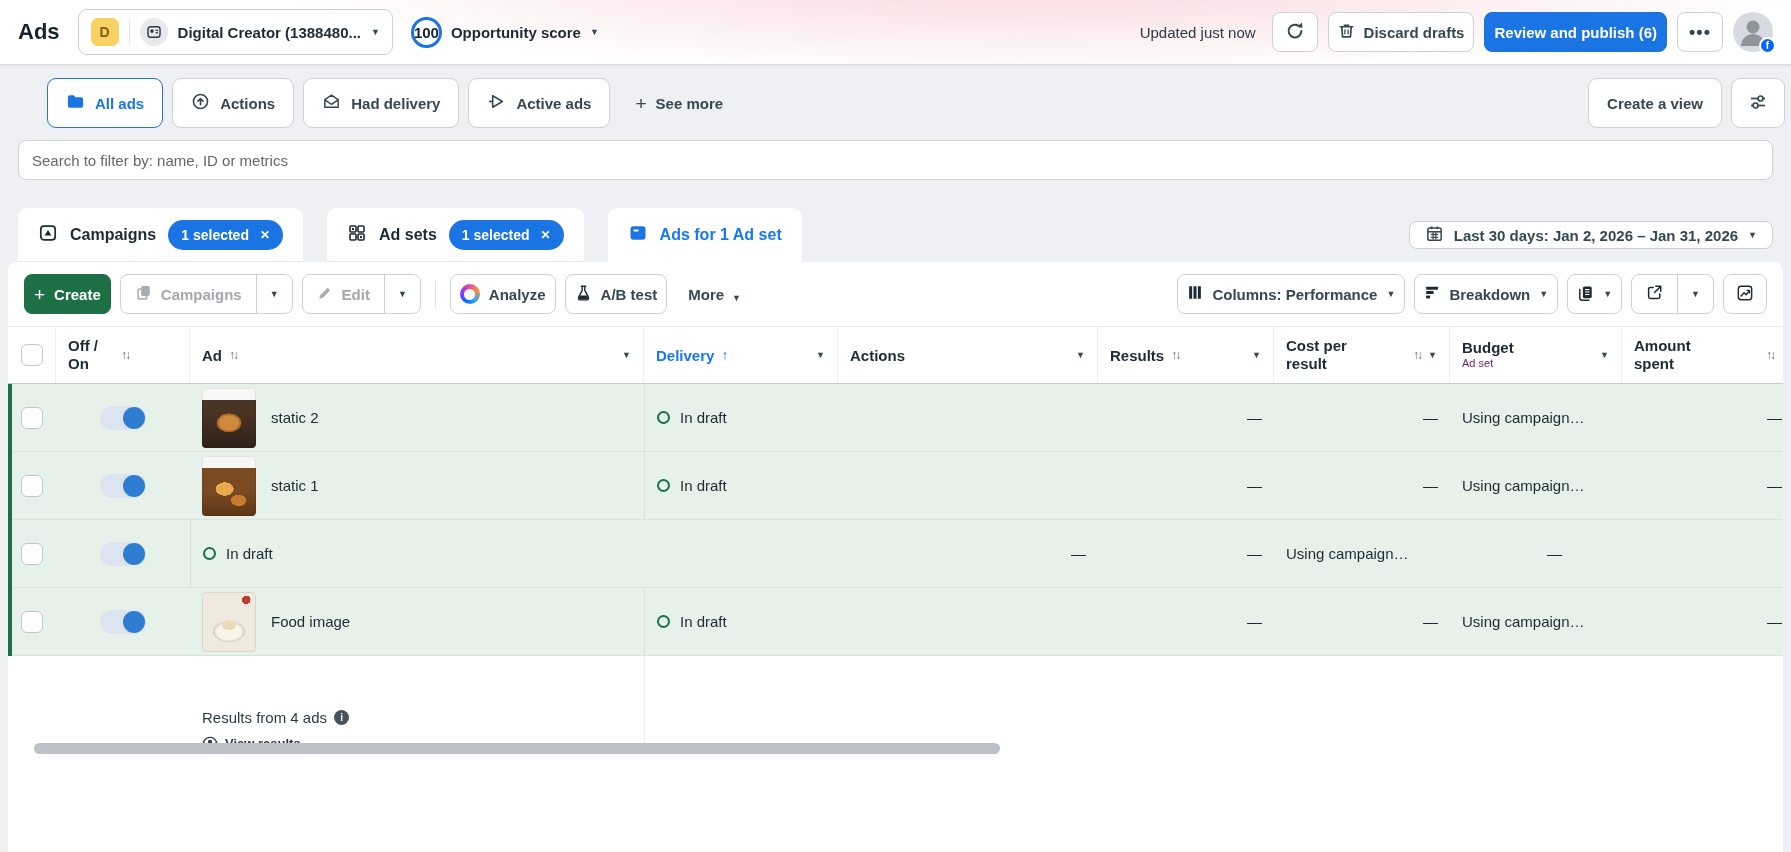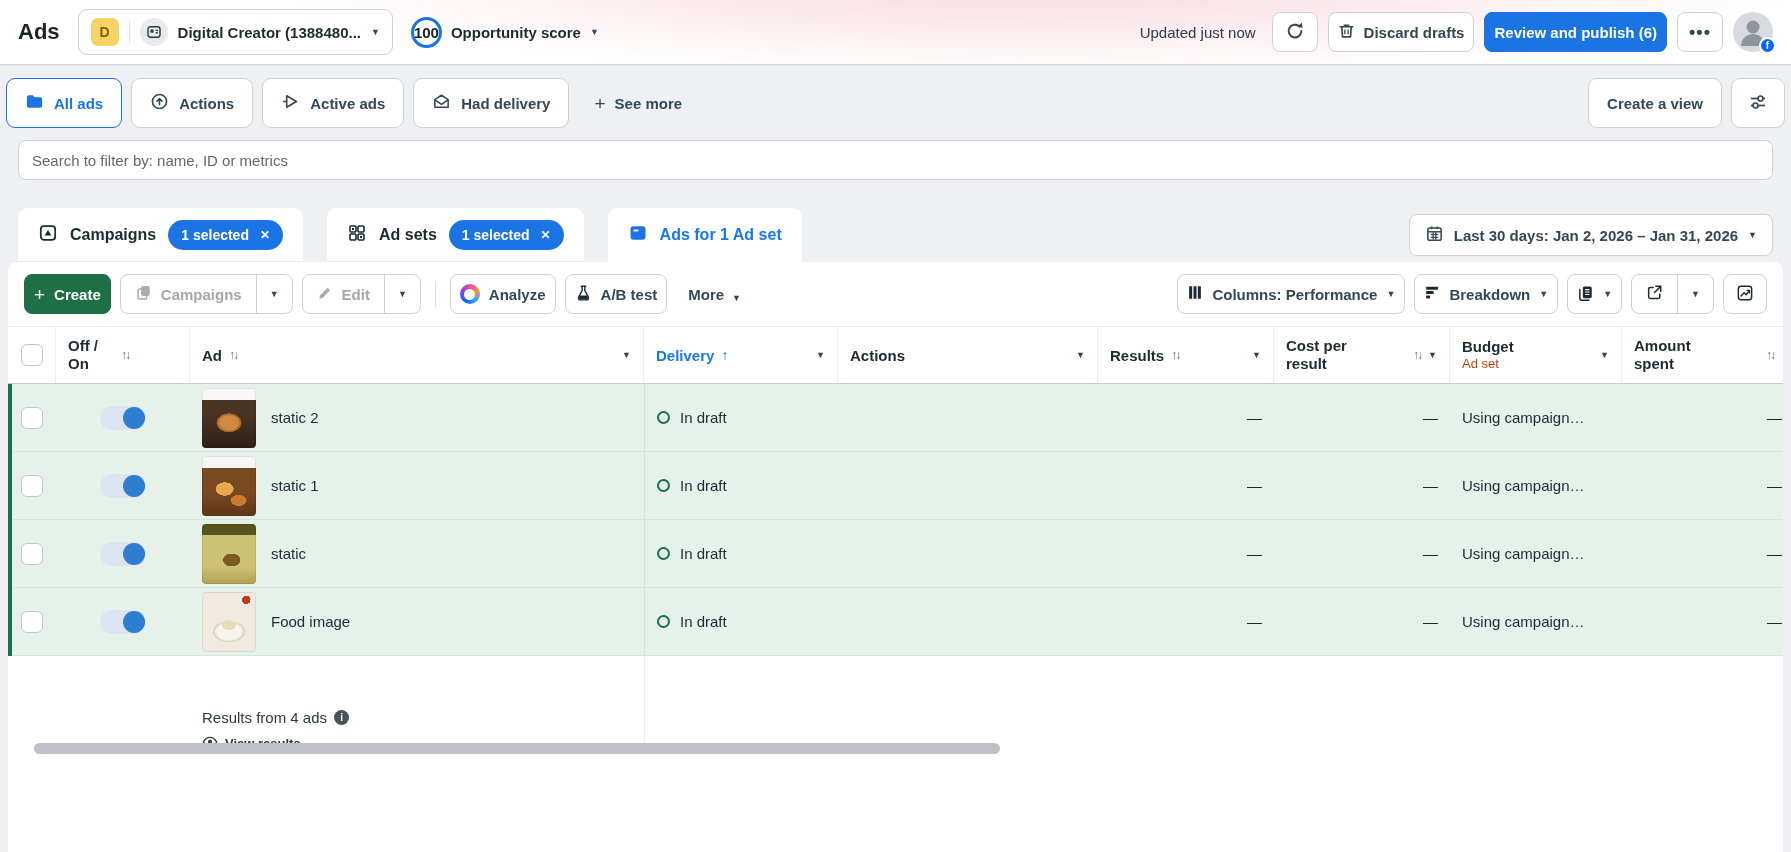--- a/index.html
+++ b/index.html
@@ -25,40 +25,40 @@
   .topbar-right{ margin-left:auto; display:flex; align-items:center; gap:10px; }
   .updated{ font-size:15px; color:#2a3a44; margin-right:6px; }
   .btn{ height:40px; border:1px solid #ced0d4; border-radius:8px; background:#fff; display:inline-flex; align-items:center; justify-content:center; gap:9px; padding:0 9px; font-size:15px; font-weight:600; color:#344854; cursor:pointer; font-family:inherit;}
   .btn-icon-only{ width:46px; padding:0; }
   .btn-primary{ background:#1b74e4; border-color:#1b74e4; color:#fff; }
   .dots{ font-size:18px; letter-spacing:1px; font-weight:700; color:#344854; line-height:0; }
   .avatar{ width:40px;height:40px;border-radius:50%;background:#d7dadf;position:relative; cursor:pointer; flex:0 0 auto;}
   .fb-badge{ position:absolute; right:-3px; bottom:-2px; width:17px;height:17px;border-radius:50%;background:#0866ff;border:2px solid #fff; color:#fff; font-size:10px; font-weight:700; display:flex;align-items:center;justify-content:center;}
 
   
-  .filters-row{ display:flex; align-items:center; gap:9px; padding:14px 6px 12px; }
+  .filters-row{ display:flex; align-items:center; gap:9px; padding:14px 6px 12px;margin-left:41px; }
   .chip{ height:50px; background:#fff; border:1px solid #ced0d4; border-radius:9px; display:flex; align-items:center; gap:10px; padding:0 18px; font-size:15px; font-weight:600; color:#344854; cursor:pointer;}
   .chip.active{ border:1.5px solid #1b74e4; color:#1b74e4; }
   .see-more{ background:none;border:none; display:flex; align-items:center; gap:9px; padding:0 16px; font-size:15px; font-weight:600; color:#344854; cursor:pointer; font-family:inherit;}
   .plus{ font-size:19px; font-weight:400; line-height:1; }
   .filters-right{ margin-left:auto; display:flex; gap:9px; }
 
   
   .search-row{ padding:0 18px; }
   .search-input{ width:100%; height:40px; border:1px solid #ced0d4; border-radius:8px; background:#fff; padding:0 13px; font-size:15px; font-family:inherit; color:#1c2b33;}
   .search-input::placeholder{ color:#65676b; }
 
   
   .tabs-row{ display:flex; align-items:flex-end; gap:24px; padding:12px 18px 0;margin-top:16px; }
   .level-tab{ height:54px; background:#fff; border-radius:9px 9px 0 0; display:flex; align-items:center; gap:12px; padding:0 20px; font-size:16px; font-weight:700; color:#1c2b33; cursor:pointer;}
   .level-tab.inactive{ box-shadow: inset 0 -1px 0 #e3e6ea; }
   .level-tab.active{ color:#1877f2; }
   .sel-pill{ height:30px; background:#1b74e4; color:#fff; border-radius:16px; display:flex; align-items:center; gap:11px; padding:0 13px; font-size:14px; font-weight:600; }
   .pill-x{ font-size:12px; font-weight:700; cursor:pointer; }
-  .date-chip{ margin-left:auto; align-self:center; height:42px; background:#fff; border:1px solid #ced0d4; border-radius:8px; display:flex; align-items:center; gap:10px; padding:0 15px; font-size:15px; font-weight:600; color:#344854; cursor:pointer;}
+  .date-chip{ margin-left:auto; align-self:center; height:28px; background:#fff; border:1px solid #ced0d4; border-radius:8px; display:flex; align-items:center; gap:10px; padding:0 15px; font-size:15px; font-weight:600; color:#344854; cursor:pointer;}
 
   
   .panel{ margin:0 8px; background:#fff; border-radius:9px 9px 0 0; height:598px; overflow:hidden; position:relative; }
   .toolbar{ display:flex; align-items:center; gap:9px; padding:12px 16px; }
   .btn-green{ background:#1d6f46; border-color:#1d6f46; color:#fff; }
   .split{ display:inline-flex; align-items:stretch; border:1px solid #ced0d4; border-radius:8px; background:#fff; overflow:hidden; cursor:pointer;}
   .seg{ display:flex; align-items:center; gap:9px; padding:0 14px; height:38px; font-size:15px; font-weight:600; color:#344854; }
   .seg + .seg{ border-left:1px solid #ced0d4; padding:0 13px; }
   .seg.disabled{ color:#a3a8ad; }
   .vdiv{ width:1px; height:26px; background:#dadde1; margin:0 5px; }
@@ -70,21 +70,21 @@
   
   .trow{ display:grid; grid-template-columns:48px 134px 454px 194px 260px 176px 176px 172px 220px; align-items:center; }
   .thead{ height:58px; border-top:1px solid #e7e9ec; border-bottom:1px solid #c8ccd1; font-size:15px; font-weight:700; color:#1c2b33;}
   .hc{ display:flex; align-items:center; height:100%; padding:0 12px; gap:7px; border-right:1px solid #eceef1; }
   .hc.last{ border-right:none; }
   .sort{ font-size:12px; color:#5a6a72; letter-spacing:-2px; font-weight:400; cursor:pointer; white-space:nowrap;}
   .hcaret{ margin-left:auto; cursor:pointer; }
   .wrap-label{ line-height:1.2; }
   .col-delivery-label{ color:#1877f2; }
   .asc{ color:#1877f2; font-size:14px; font-weight:700; cursor:pointer;}
-  .sub{ font-size:13px; color:#c2410c; font-weight:400; }
+  .sub{ font-size:11px; color:#701a75; font-weight:400; }
   .cb{ width:22px; height:22px; border:1.5px solid #c2c6cc; border-radius:6px; background:#fff; cursor:pointer; }
 
   .tbody{ position:relative; }
   .tbody::before{ content:''; position:absolute; left:0; top:0; bottom:0; width:4px; background:#1d6f46; z-index:2; }
   .body-row{ height:68px; background:#e6f1ea; border-bottom:1px solid #d4e6da; }
   .cell{ display:flex; align-items:center; height:100%; padding:0 12px; font-size:15px; }
   .cell.center{ justify-content:center; }
   .cell.right{ justify-content:flex-end; }
   .cell.amount{ justify-content:flex-end; padding-right:60px; }
   .cell.delivery{ border-left:1px solid rgba(0,0,0,.07); gap:10px; }
@@ -208,34 +208,34 @@
         <svg width="19" height="19" viewBox="0 0 20 20">
             <circle cx="10" cy="10" r="7.4" fill="none" stroke="#344854" stroke-width="1.7"></circle>
             <path d="M10 13.4V7.2M7.4 9.6L10 7l2.6 2.6" fill="none" stroke="#344854" stroke-width="1.7" stroke-linecap="round" stroke-linejoin="round"></path>
           </svg>
       </span>
       <span>Actions</span>
     </div>
     <div class="chip">
       <span>
         <svg width="19" height="19" viewBox="0 0 20 20">
+            <path d="M3 8l7-4.6L17 8v8H3z" fill="none" stroke="#344854" stroke-width="1.6" stroke-linejoin="round"></path>
+            <path d="M3 8.2l7 4.8 7-4.8" fill="none" stroke="#344854" stroke-width="1.6" stroke-linejoin="round"></path>
+          </svg>
+      </span>
+      <span>Had delivery</span>
+    </div>
+    <div class="chip">
+      <span>
+        <svg width="19" height="19" viewBox="0 0 20 20">
             <path d="M6 4l10.2 6L6 16z" fill="none" stroke="#344854" stroke-width="1.7" stroke-linejoin="round"></path>
             <line x1="2.2" y1="10" x2="6" y2="10" stroke="#344854" stroke-width="1.7"></line>
           </svg>
       </span>
       <span>Active ads</span>
-    </div>
-    <div class="chip">
-      <span>
-        <svg width="19" height="19" viewBox="0 0 20 20">
-            <path d="M3 8l7-4.6L17 8v8H3z" fill="none" stroke="#344854" stroke-width="1.6" stroke-linejoin="round"></path>
-            <path d="M3 8.2l7 4.8 7-4.8" fill="none" stroke="#344854" stroke-width="1.6" stroke-linejoin="round"></path>
-          </svg>
-      </span>
-      <span>Had delivery</span>
     </div>
     <button class="see-more">
       <span class="plus">+</span>
       <span>See more</span>
     </button>
 
     <div class="filters-right">
       <div class="chip">
         <span>Create a view</span>
       </div>
@@ -535,24 +535,20 @@
         <div class="cell amount">—</div>
       </div>
 
       <div class="trow body-row">
         <div class="cell center" style="padding:0;">
             <span class="cb"></span>
           </div>
         <div class="cell center">
             <span class="toggle"></span>
           </div>
-        <div class="cell ad-cell">
-          <span class="thumb th3"></span>
-          <span>static</span>
-        </div>
         <div class="cell delivery">
           <span class="status-ring"></span>
           <span>In draft</span>
         </div>
         <div class="cell"></div>
         <div class="cell right">—</div>
         <div class="cell right">—</div>
         <div class="cell">Using campaign…</div>
         <div class="cell amount">—</div>
       </div>

